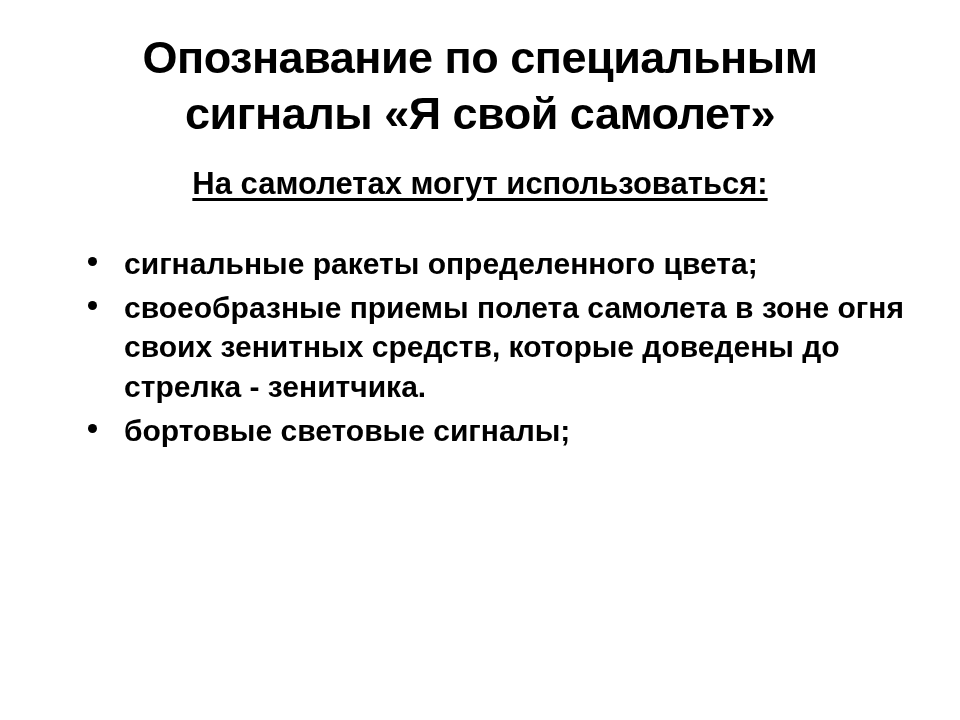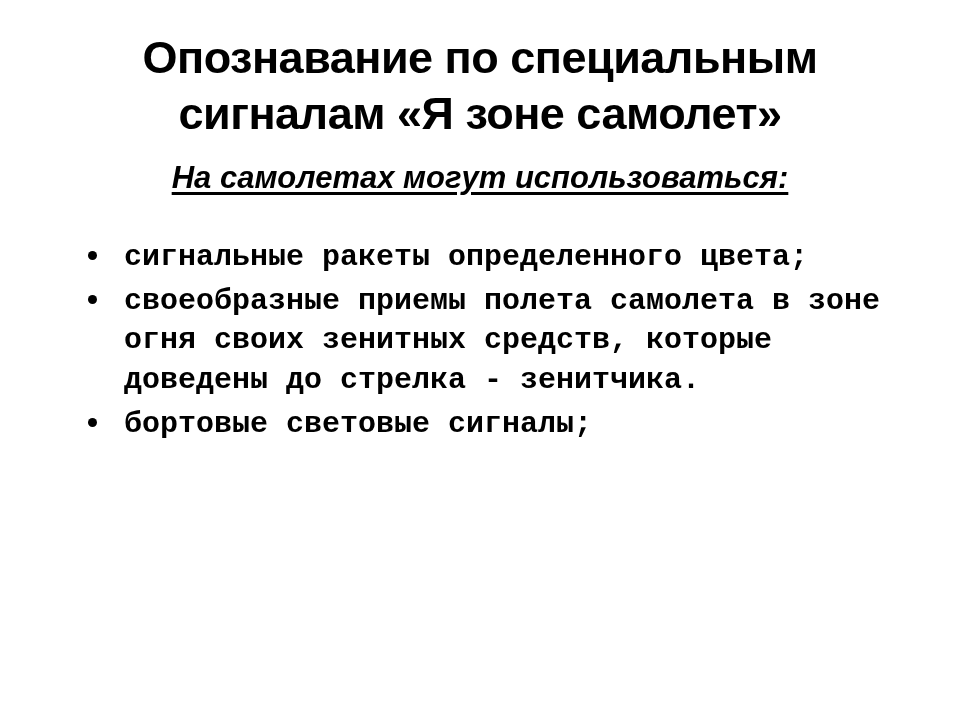--- a/index.html
+++ b/index.html
@@ -25,36 +25,34 @@
     text-align: center;
     font-size: 45px;
     font-weight: bold;
     line-height: 1.25;
     letter-spacing: -0.5px;
     margin: 0 auto;
     max-width: 860px;
   }
   .subtitle-wrap {
     text-align: center;
-    margin-top: 16px;
-    font-style: italic;
+    margin-top: 22px;
   }
   .slide-subtitle {
     display: inline-block;
     font-size: 31px;
     font-weight: bold;
     text-decoration: underline;
     text-underline-offset: 4px;
     line-height: 1.2;
   }
   .bullet-list {
     list-style: none;
     margin: 42px 0 0 0;
     padding: 0 0 0 42px;
-    font-family: Liberation Mono, monospace;
   }
   .bullet-item {
     position: relative;
     font-size: 30px;
     font-weight: bold;
     line-height: 1.33;
     padding-left: 42px;
     margin-bottom: 4px;
     max-width: 820px;
   }
@@ -66,21 +64,21 @@
     height: 9px;
     background: #000000;
     border-radius: 50%;
   }
 </style>
 </head>
 <body>
 
 <div class="slide">
 
-  <h1 class="slide-title">Опознавание по специальным сигналам «Я зоне самолет»</h1>
+  <h1 class="slide-title">Опознавание по специальным сигналы «Я свой самолет»</h1>
 
   <div class="subtitle-wrap">
     <span class="slide-subtitle">На самолетах могут использоваться:</span>
   </div>
 
   <ul class="bullet-list">
     <li class="bullet-item">
       <span class="dot"></span>
       <span>сигнальные ракеты определенного цвета;</span>
     </li>

